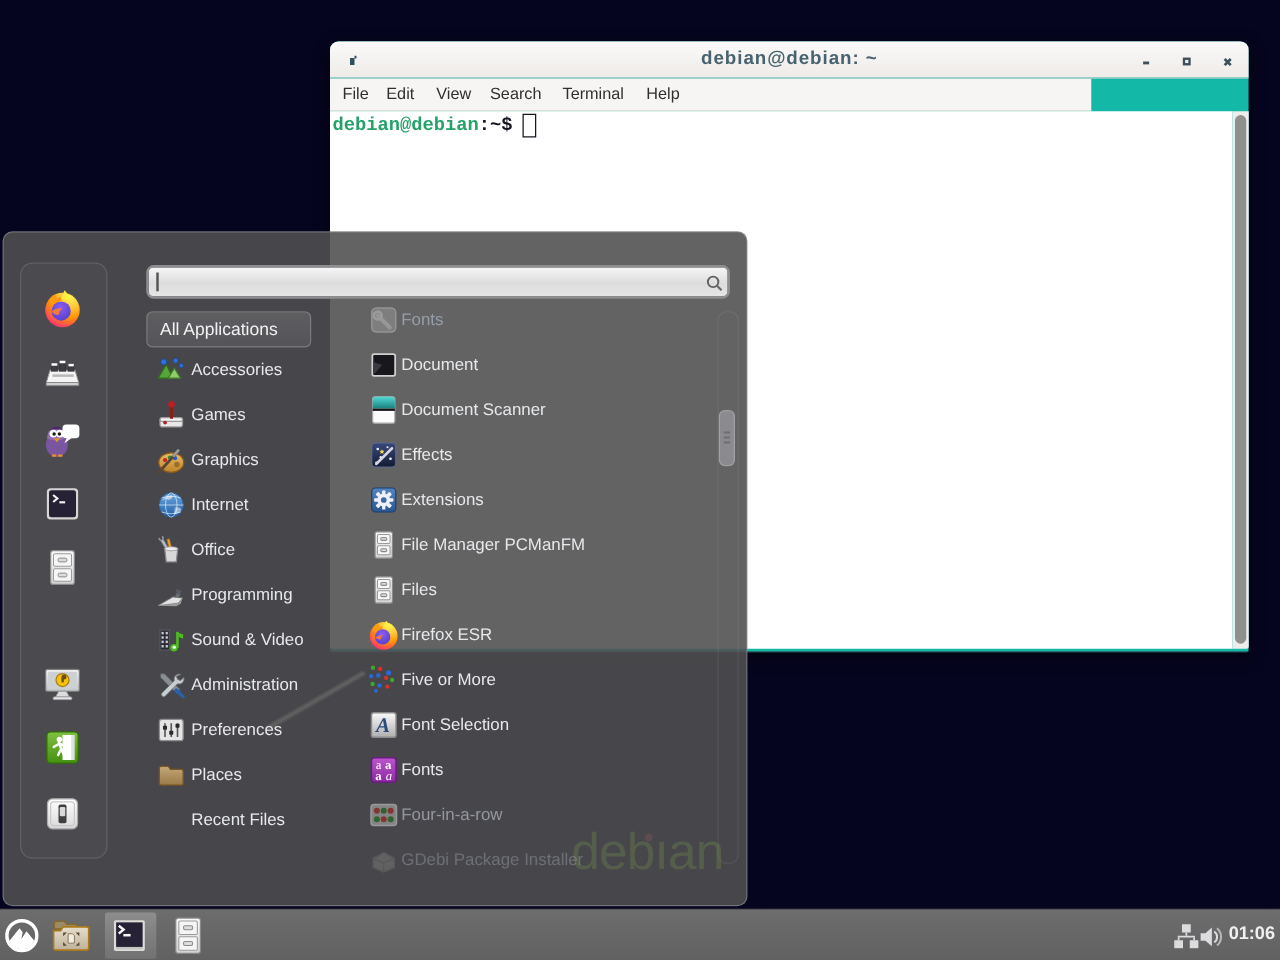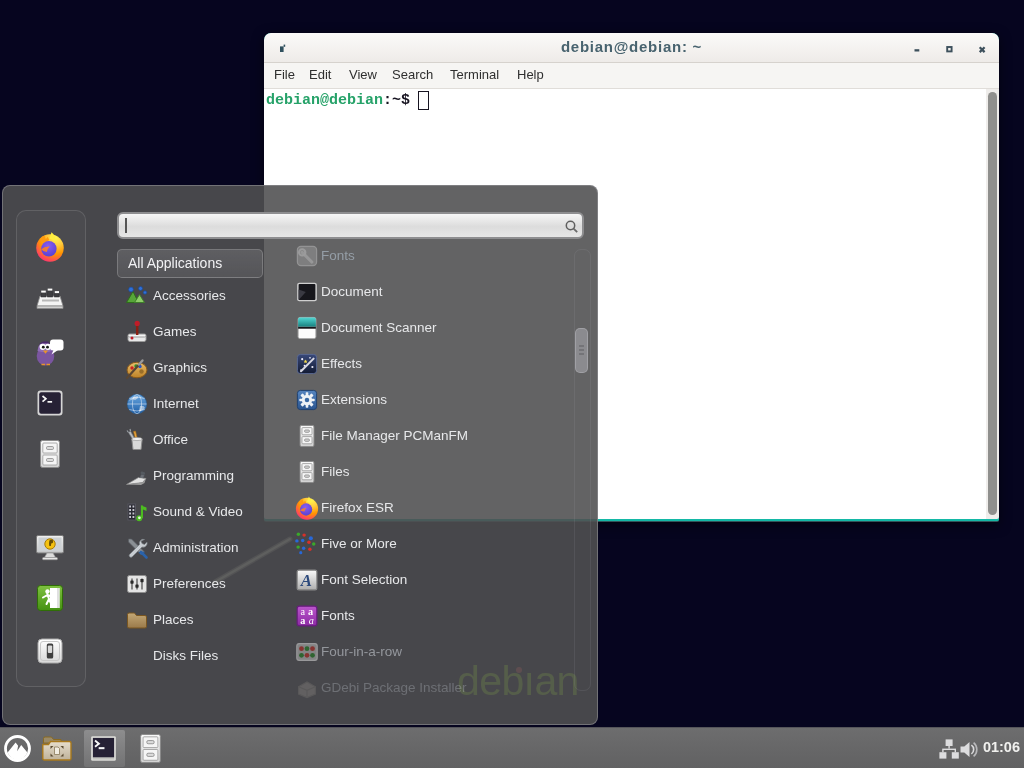--- a/index.html
+++ b/index.html
@@ -17,21 +17,21 @@
   #term{position:absolute;left:264px;top:33px;width:735px;height:488px;
     border-radius:7px 7px 2px 2px;background:#14b8a6;
     box-shadow:0 3px 12px rgba(0,0,0,0.55);border-bottom:1px solid rgba(60,60,70,0.8);}
   #term-title{position:absolute;left:0;top:0;width:735px;height:29px;
     border-radius:7px 7px 0 0;
     background:linear-gradient(#fbfaf9,#eeebe8);
     border-bottom:1px solid #d6d2cd;}
   #term-title .ttext{position:absolute;left:0;top:0;width:735px;height:29px;
     text-align:center;line-height:28px;font-size:15px;letter-spacing:0.75px;
     font-weight:bold;color:#48636f;}
-  #term-menubar{position:absolute;left:0;top:30px;width:735px;height:25px;
+  #term-menubar{position:absolute;left:0;top:30px;width:609px;height:25px;
     background:#f6f5f3;font-size:13px;color:#2f2f2f;border-bottom:1px solid #e0ddd9;}
   #term-menubar span{position:absolute;top:4px;}
   #term-body{position:absolute;left:0;top:56px;width:722px;height:430px;background:#ffffff;
     border-bottom-left-radius:2px;}
   #term-scroll{position:absolute;left:722px;top:56px;width:13px;height:430px;background:#efedeb;
     border-bottom-right-radius:2px;}
   #term-thumb{position:absolute;left:2px;top:3px;width:9px;height:423px;background:#8f8f8d;
     border-radius:5px;}
   #prompt{position:absolute;left:2px;top:3px;font-family:"Liberation Mono",monospace;
     font-size:15px;font-weight:bold;white-space:pre;text-align:center;}
@@ -43,21 +43,21 @@
     background:rgba(80,80,81,0.89);border:1px solid rgba(150,150,155,0.55);
     border-radius:8px;box-sizing:border-box;}
   #sidebar{position:absolute;left:13px;top:24px;width:70px;height:477px;box-sizing:border-box;
     border:1px solid rgba(255,255,255,0.12);background:rgba(255,255,255,0.025);
     border-radius:10px;}
   #searchbox{position:absolute;left:114px;top:26px;width:467px;height:27px;box-sizing:border-box;
     border:2px solid #8e8e90;border-radius:6px;
     background:linear-gradient(#f6f6f6,#dcdcdc 55%,#e6e6e6);}
   #caret{position:absolute;left:6px;top:4px;width:1.5px;height:15px;background:#555;}
   #sglass{position:absolute;right:2px;top:5px;}
-  #allapps{position:absolute;left:114px;top:63px;width:146px;height:29px;box-sizing:border-box;
+  #allapps{position:absolute;left:114px;top:63px;width:132px;height:29px;box-sizing:border-box;
     background:linear-gradient(rgba(255,255,255,0.13),rgba(255,255,255,0.08));border:1px solid rgba(255,255,255,0.20);
     border-radius:5px;color:#f2f2f4;font-size:14px;line-height:27px;padding-left:10px;}
   .cat{position:absolute;left:150px;font-size:13.5px;color:#e7e8ea;line-height:24px;}
   .cico{position:absolute;left:122px;width:24px;height:24px;}
   .app{position:absolute;left:318px;font-size:13.5px;color:#e7e8ea;line-height:24px;}
   .aico{position:absolute;left:292px;width:24px;height:24px;}
   #mthumb{position:absolute;left:572px;top:142px;width:13px;height:45px;background:#8b8b8f;
     border-radius:5px;border:1px solid rgba(200,200,205,0.35);box-sizing:border-box;}
   #mtrack{position:absolute;left:571px;top:63px;width:15px;height:440px;
     border:1px solid rgba(200,200,205,0.10);border-radius:7px;}
@@ -349,21 +349,21 @@
     <div class="cat" style="top:98px">Accessories</div>
     <div class="cat" style="top:134px">Games</div>
     <div class="cat" style="top:170px">Graphics</div>
     <div class="cat" style="top:206px">Internet</div>
     <div class="cat" style="top:242px">Office</div>
     <div class="cat" style="top:278px">Programming</div>
     <div class="cat" style="top:314px">Sound &amp; Video</div>
     <div class="cat" style="top:350px">Administration</div>
     <div class="cat" style="top:386px">Preferences</div>
     <div class="cat" style="top:422px">Places</div>
-    <div class="cat" style="top:458px">Disks Files</div>
+    <div class="cat" style="top:458px">Recent Files</div>
 
     <svg class="aico" style="top:58px;opacity:0.5" viewBox="0 0 20 20" width="24" height="24">
       <rect x="2" y="2" width="16" height="16" rx="3" fill="#9a9a9a" stroke="#c4c4c4"></rect>
       <path d="M6 7 L14 15" stroke="#cccccc" stroke-width="2.6" stroke-linecap="round"></path>
       <circle cx="6" cy="7" r="2.6" fill="none" stroke="#d4d4d4" stroke-width="1.8"></circle>
     </svg>
     <svg class="aico" style="top:94px" viewBox="0 0 20 20" width="24" height="24">
       <rect x="1.8" y="2.2" width="16.4" height="15.6" rx="1.8" fill="#cfcfcf"></rect>
       <rect x="3" y="3.4" width="14" height="13.2" rx="0.8" fill="#17171c"></rect>
       <path d="M3 16.6 L9 10 L3 8Z" fill="#3a3a42"></path>

